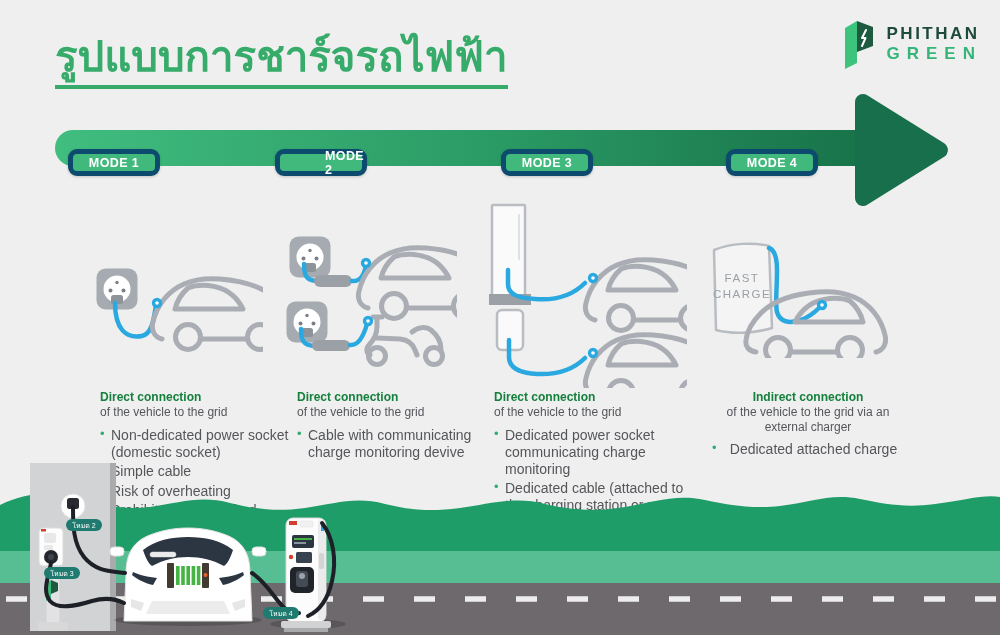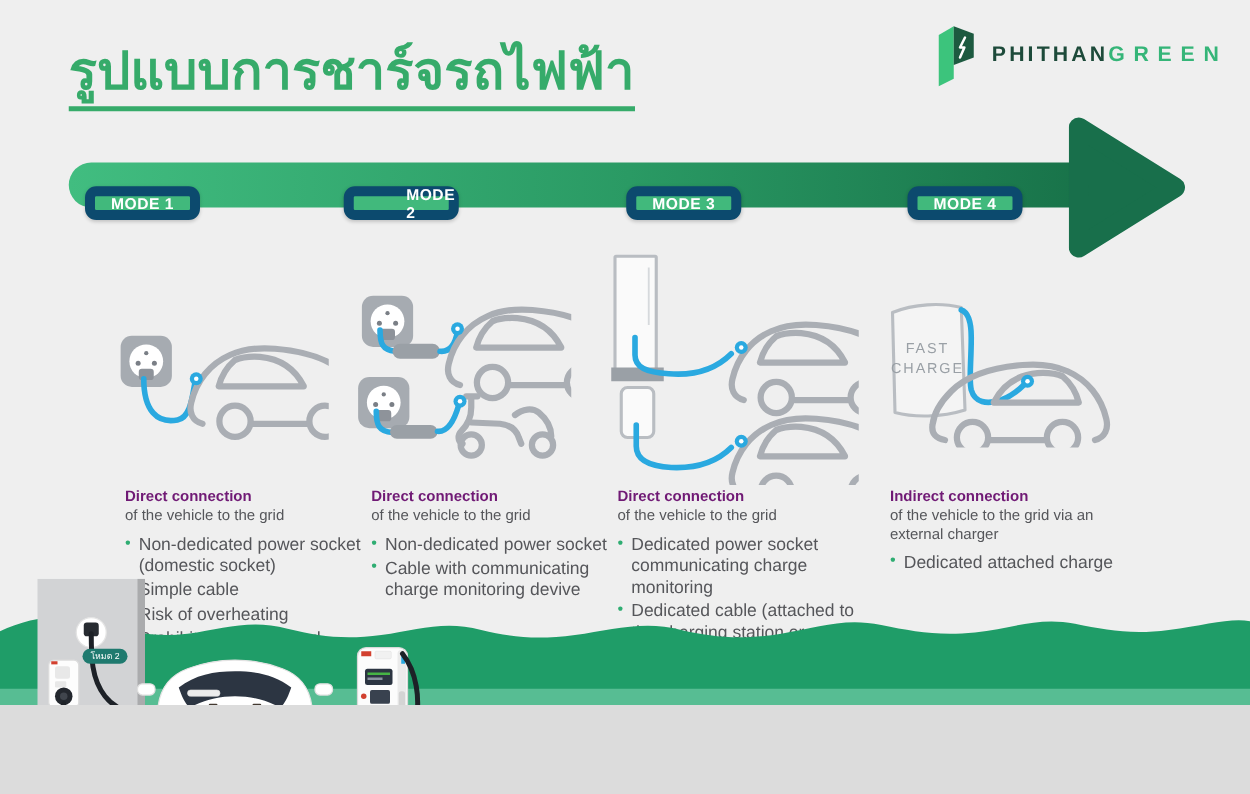--- a/index.html
+++ b/index.html
@@ -1,56 +1,56 @@
 <!DOCTYPE html>
 <html><head>
 <meta charset="utf-8">
 <style>
   html,body{margin:0;padding:0;background:#dcdcdc;}
   *{box-sizing:border-box;}
   #canvas{
-    position:relative;width:1000px;height:564px;overflow:hidden;
+    position:relative;width:1000px;height:635px;overflow:hidden;
     background:#efefef;
     font-family:"Liberation Sans","DejaVu Sans",sans-serif;
   }
   
   #page-title{
     position:absolute;left:55px;top:34px;margin:0;
     font-size:42px;font-weight:700;color:#36ab6a;line-height:1.1;
     border-bottom:4px solid #36ab6a;padding-bottom:5px;letter-spacing:0;
   }
   #logo{position:absolute;right:18px;top:18px;display:flex;align-items:center;gap:8px;}
-  #logo .logo-text{display:flex;flex-direction:row;line-height:1.15;}
+  #logo .logo-text{display:flex;flex-direction:column;line-height:1.15;}
   #logo .l1{font-size:17px;font-weight:700;letter-spacing:2.5px;color:#1d4a3a;}
   #logo .l2{font-size:17px;font-weight:700;letter-spacing:7px;color:#35b578;}
   
   #arrow-bar{
     position:absolute;left:55px;top:130px;width:815px;height:36px;
     border-radius:20px 0 0 20px;
     background:linear-gradient(90deg,#41bd80 0%,#2a9a64 55%,#187249 100%);
   }
   #arrow-head{position:absolute;left:855px;top:90px;width:100px;height:120px;}
   .mode-badge{
     position:absolute;top:149px;width:92px;height:27px;
     display:flex;align-items:center;justify-content:center;
-    background:#41b97c;border:8px solid #0c4a6e;border-radius:9px;
+    background:#41b97c;border:5px solid #0c4a6e;border-radius:9px;
     color:#fff;font-weight:700;font-size:12.5px;letter-spacing:.4px;
     box-shadow:0 1px 3px rgba(0,0,0,.18);
   }
   #badge-m1{left:68px;} #badge-m2{left:275px;padding-left:47px;} #badge-m3{left:501px;} #badge-m4{left:726px;}
   
   .illus{position:absolute;}
   #illus-m1{left:78px;top:245px;}
   #illus-m2{left:272px;top:218px;}
   #illus-m3{left:487px;top:202px;}
   #illus-m4{left:703px;top:232px;}
   
   .mode-col{position:absolute;top:390px;width:192px;color:#55565a;}
-  #col-m1{left:100px;} #col-m2{left:297px;} #col-m3{left:494px;} #col-m4{left:712px;}
-  .mode-col .heading{font-size:12px;font-weight:600;color:#701a75;margin:0 0 1px 0;}
+  #col-m1{left:100px;} #col-m2{left:297px;} #col-m3{left:494px;} #col-m4{left:712px;text-align:center;}
+  .mode-col .heading{font-size:12px;font-weight:600;color:#15803d;margin:0 0 1px 0;}
   .mode-col .subheading{font-size:12px;margin:0 0 7px 0;line-height:1.22;}
   .mode-col ul{list-style:none;margin:0;padding:0;font-size:14px;line-height:1.22;}
   .mode-col li{position:relative;padding-left:11px;margin-bottom:2.5px;}
   .mode-col li::before{content:"\2022";position:absolute;left:0;top:-1px;color:#2fad72;font-size:13px;}
   
   #scene{position:absolute;left:0;top:463px;width:1000px;height:172px;}
   .hidden-defs{position:absolute;width:0;height:0;overflow:hidden;}
 </style>
 </head>
 <body>
@@ -170,21 +170,20 @@
       <li>Non-dedicated power socket (domestic socket)</li>
       <li>Simple cable</li>
       <li>Risk of overheating</li>
       <li>Prohibited in the United States</li>
     </ul>
   </div>
   <div class="mode-col" id="col-m2">
     <p class="heading">Direct connection</p>
     <p class="subheading">of the vehicle to the grid</p>
     <ul>
-      <li>Non-dedicated power socket</li>
       <li>Cable with communicating charge monitoring devive</li>
     </ul>
   </div>
   <div class="mode-col" id="col-m3">
     <p class="heading">Direct connection</p>
     <p class="subheading">of the vehicle to the grid</p>
     <ul>
       <li>Dedicated power socket communicating charge monitoring</li>
       <li>Dedicated cable (attached to the charging station or not)</li>
     </ul>

